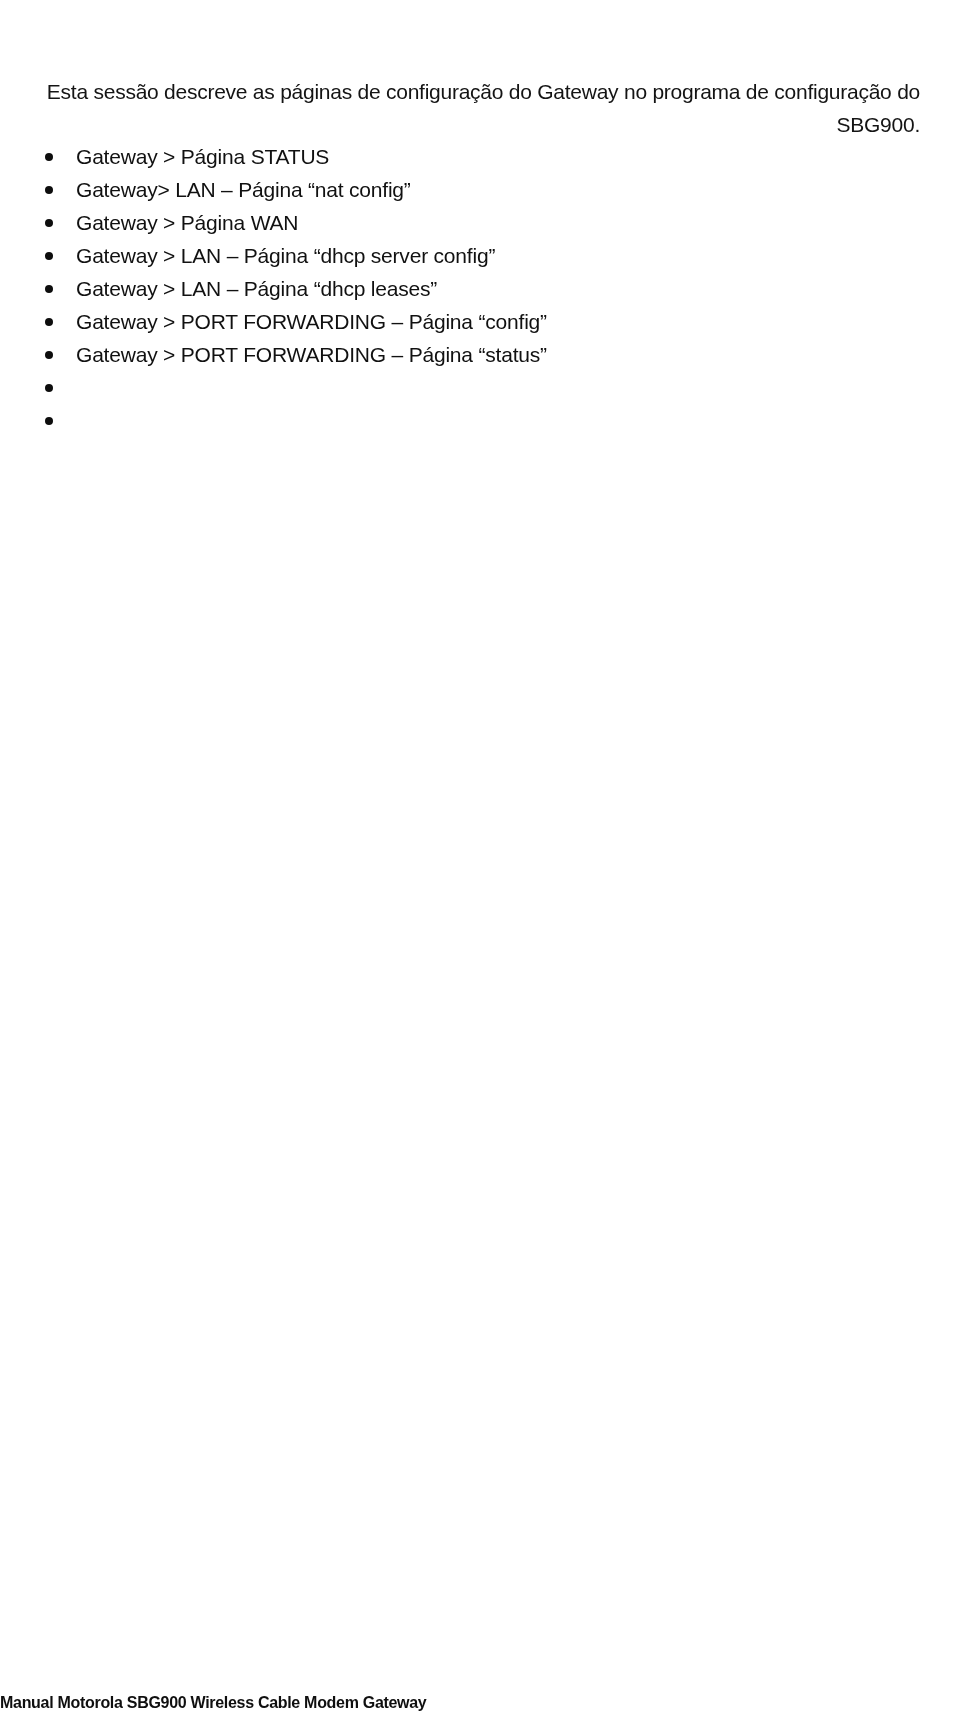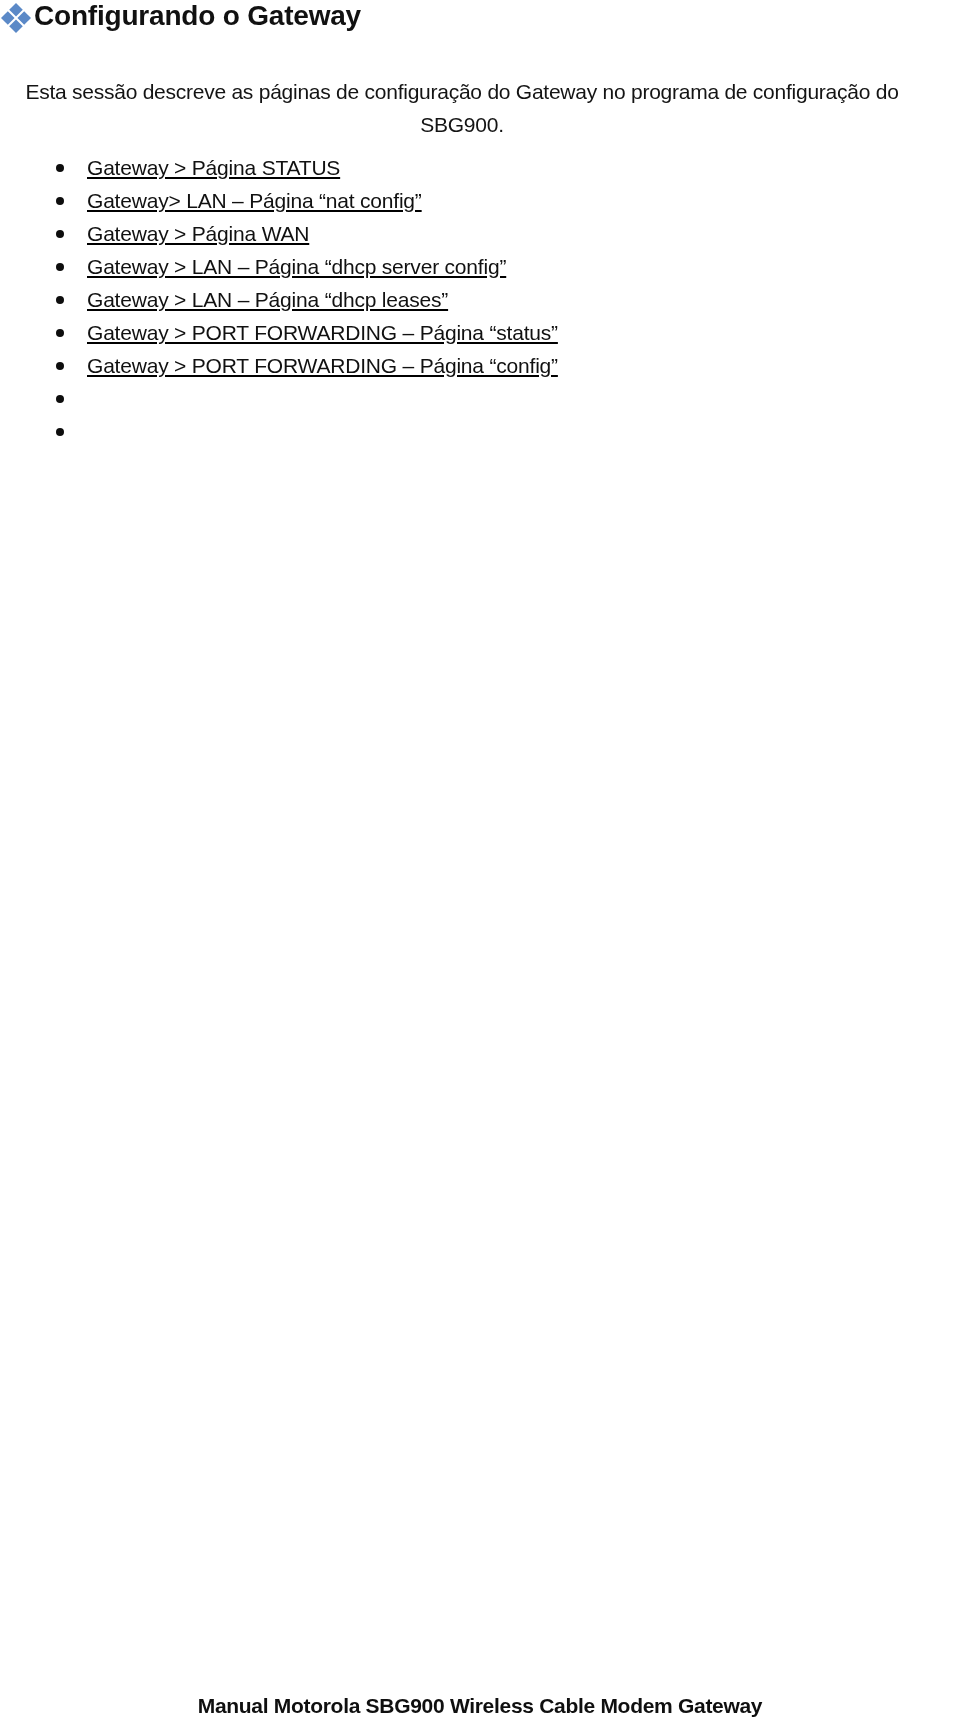--- a/index.html
+++ b/index.html
@@ -53,33 +53,32 @@
   
   .intro {
     position: absolute;
     left: 4px;
     top: 54px;
     width: 916px;
     font-size: 21px;
     line-height: 33px;
     color: #141414;
     letter-spacing: -0.25px;
-    text-align: center;
+    text-align: right;
   }
 
   
   .bullet-list {
     position: absolute;
     left: 0px;
     top: 140px;
     width: 900px;
     list-style: none;
-    margin: 11px;
+    margin: 0;
     padding: 0;
-    text-decoration: underline;
   }
   .bullet-item {
     position: relative;
     font-size: 21px;
     line-height: 33px;
     letter-spacing: -0.2px;
     color: #111111;
     padding-left: 76px;
     height: 33px;
     white-space: nowrap;
@@ -93,45 +92,31 @@
     border-radius: 50%;
     background: #0d0d0d;
   }
 
   
   .footer {
     position: absolute;
     left: 0;
     top: 1694px;
     width: 960px;
-    text-align: center;
-    font-size: 21px;
+    font-size: 16px;
     font-weight: bold;
     letter-spacing: -0.3px;
     color: #0f0f0f;
   }
 </style>
 </head>
 <body>
 
 <div class="page">
 
-  <div class="heading-row">
-    <span class="heading-bullet">
-      <svg width="34" height="32" viewBox="0 0 34 32" xmlns="http://www.w3.org/2000/svg">
-        <g fill="#5b89c7">
-          <rect x="11.2" y="3.0" width="9.6" height="9.6" transform="rotate(45 16 7.8)"></rect>
-          <rect x="3.0" y="11.2" width="9.6" height="9.6" transform="rotate(45 7.8 16)"></rect>
-          <rect x="19.4" y="11.2" width="9.6" height="9.6" transform="rotate(45 24.2 16)"></rect>
-          <rect x="11.2" y="19.4" width="9.6" height="9.6" transform="rotate(45 16 24.2)"></rect>
-        </g>
-      </svg>
-    </span>
-    <span class="heading-text">Configurando o Gateway</span>
-  </div>
 
   <p class="intro">Esta sessão descreve as páginas de configuração do Gateway no programa de configuração do SBG900.</p>
 
   <ul class="bullet-list">
     <li class="bullet-item">
       <span class="bullet-dot"></span>
       <span>Gateway &gt; Página STATUS</span>
     </li>
     <li class="bullet-item">
       <span class="bullet-dot"></span>
@@ -144,25 +129,25 @@
     <li class="bullet-item">
       <span class="bullet-dot"></span>
       <span>Gateway &gt; LAN – Página “dhcp server config”</span>
     </li>
     <li class="bullet-item">
       <span class="bullet-dot"></span>
       <span>Gateway &gt; LAN – Página “dhcp leases”</span>
     </li>
     <li class="bullet-item">
       <span class="bullet-dot"></span>
-      <span>Gateway &gt; PORT FORWARDING – Página “status”</span>
+      <span>Gateway &gt; PORT FORWARDING – Página “config”</span>
     </li>
     <li class="bullet-item">
       <span class="bullet-dot"></span>
-      <span>Gateway &gt; PORT FORWARDING – Página “config”</span>
+      <span>Gateway &gt; PORT FORWARDING – Página “status”</span>
     </li>
     <li class="bullet-item">
       <span class="bullet-dot"></span>
     </li>
     <li class="bullet-item">
       <span class="bullet-dot"></span>
     </li>
   </ul>
 
   <div class="footer">Manual Motorola SBG900 Wireless Cable Modem Gateway</div>

